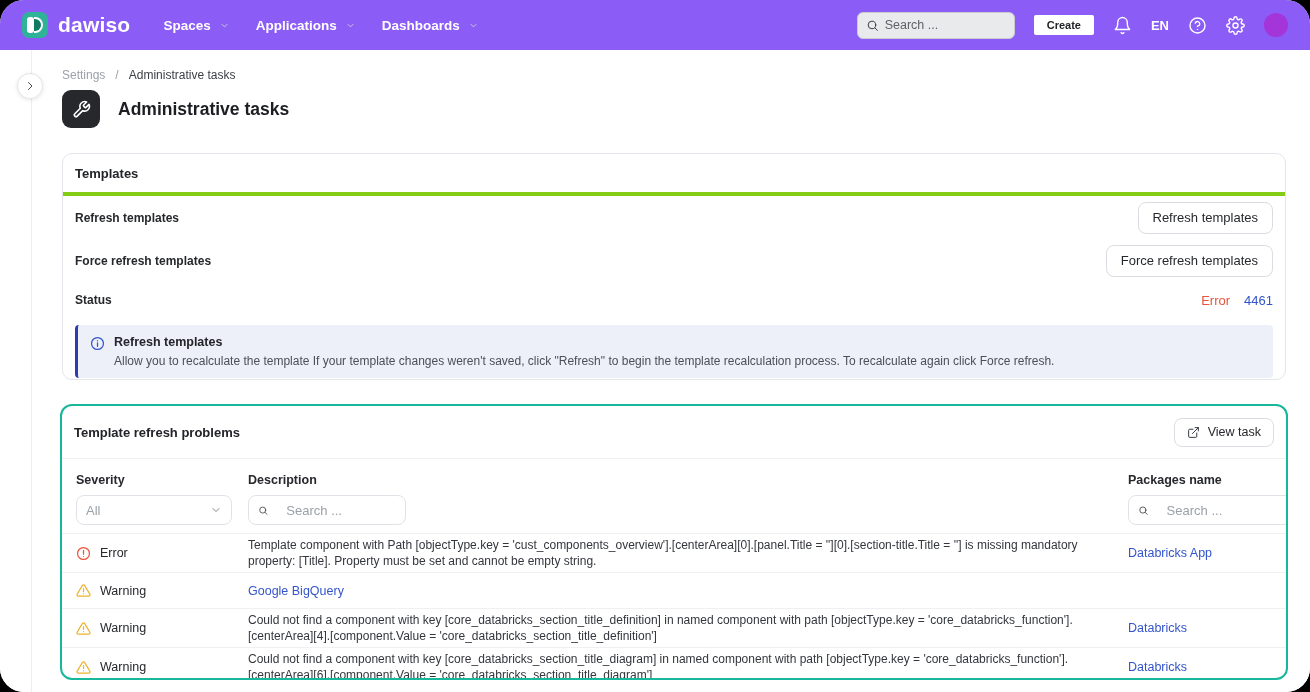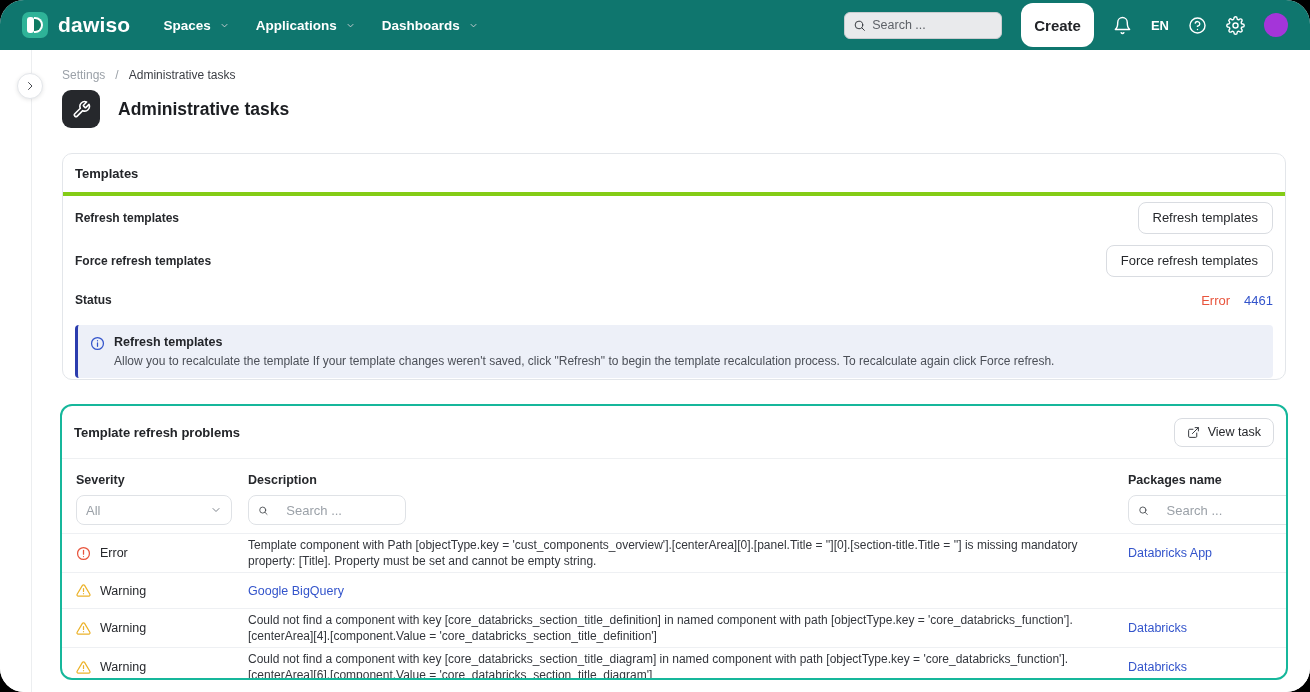--- a/index.html
+++ b/index.html
@@ -2,37 +2,37 @@
 <html><head>
 <meta charset="utf-8">
 <style>
   * { margin:0; padding:0; box-sizing:border-box; }
   html,body { width:1310px; height:692px; }
   body { background:#000; font-family:"Liberation Sans", sans-serif; position:relative; overflow:hidden; }
 
   .app { position:absolute; inset:0; background:#fff; border-radius:24px; overflow:hidden; }
 
   
-  .navbar { position:absolute; top:0; left:0; right:0; height:50px; background:#0f766e;
+  .navbar { position:absolute; top:0; left:0; right:0; height:50px; background:#8b5cf6;
             border-radius:16px 16px 0 0; display:flex; align-items:center; padding:0 22px; }
   .logo { display:flex; align-items:center; gap:10px; margin-right:20px; }
   .logo-mark { width:26px; height:26px; border-radius:7px; background:#2eb398; position:relative; }
   .logo-mark .bar { position:absolute; left:5px; top:5px; width:7px; height:16px; background:#fff; border-radius:3px; }
   .logo-mark .bowl { position:absolute; left:12px; top:5px; width:9px; height:16px; background:#0e7a62; border:2px solid #fff; border-left:none; border-radius:0 9px 9px 0; }
   .logo-text { color:#fff; font-size:21px; font-weight:700; letter-spacing:.2px; }
   .nav-item { color:#fff; font-size:13.5px; font-weight:600; padding:8px 13px; display:flex; align-items:center; gap:8px; cursor:pointer; border-radius:6px; }
   .chev { width:11px; height:11px; stroke:#cfd2d5; stroke-width:2; fill:none; }
   .nav-right { margin-left:auto; display:flex; align-items:center; gap:19px; }
   .nav-search { width:158px; height:27px; background:#e9eaec; border:1px solid #caccd0; border-radius:6px;
                 display:flex; align-items:center; gap:6px; padding:0 8px; }
   .nav-search svg { flex:none; }
   .nav-search input { border:none; outline:none; background:transparent; font-size:12.5px; color:#3a3d42; width:100%; font-family:inherit; }
   .nav-search input::placeholder { color:#5e6268; }
-  .create-btn { height:44px; background:#fff; color:#222428; border:none; border-radius:12px;
-                font-size:15px; font-weight:600; padding:0 13px; font-family:inherit; cursor:pointer; }
+  .create-btn { height:20px; background:#fff; color:#222428; border:none; border-radius:2px;
+                font-size:11px; font-weight:600; padding:0 13px; font-family:inherit; cursor:pointer; }
   .nav-icon { width:19px; height:19px; stroke:#fff; stroke-width:1.8; fill:none; stroke-linecap:round; stroke-linejoin:round; }
   .lang { color:#fff; font-size:13px; font-weight:700; }
   .avatar { width:24px; height:24px; border-radius:50%; background:#a435d9; }
 
   
   .sidebar { position:absolute; left:0; top:50px; bottom:0; width:32px; background:#fff; border-right:1px solid #eceef0; }
   .sidebar-toggle { position:absolute; left:17px; top:73px; width:26px; height:26px; border-radius:50%;
                     background:#fff; border:1px solid #e3e6ea; box-shadow:0 1px 4px rgba(0,0,0,.10);
                     display:flex; align-items:center; justify-content:center; z-index:6; cursor:pointer; }
   .scroll-track { position:absolute; right:2px; top:52px; bottom:3px; width:13px; background:#f4f5f6; border-left:1px solid #eaebec; }

